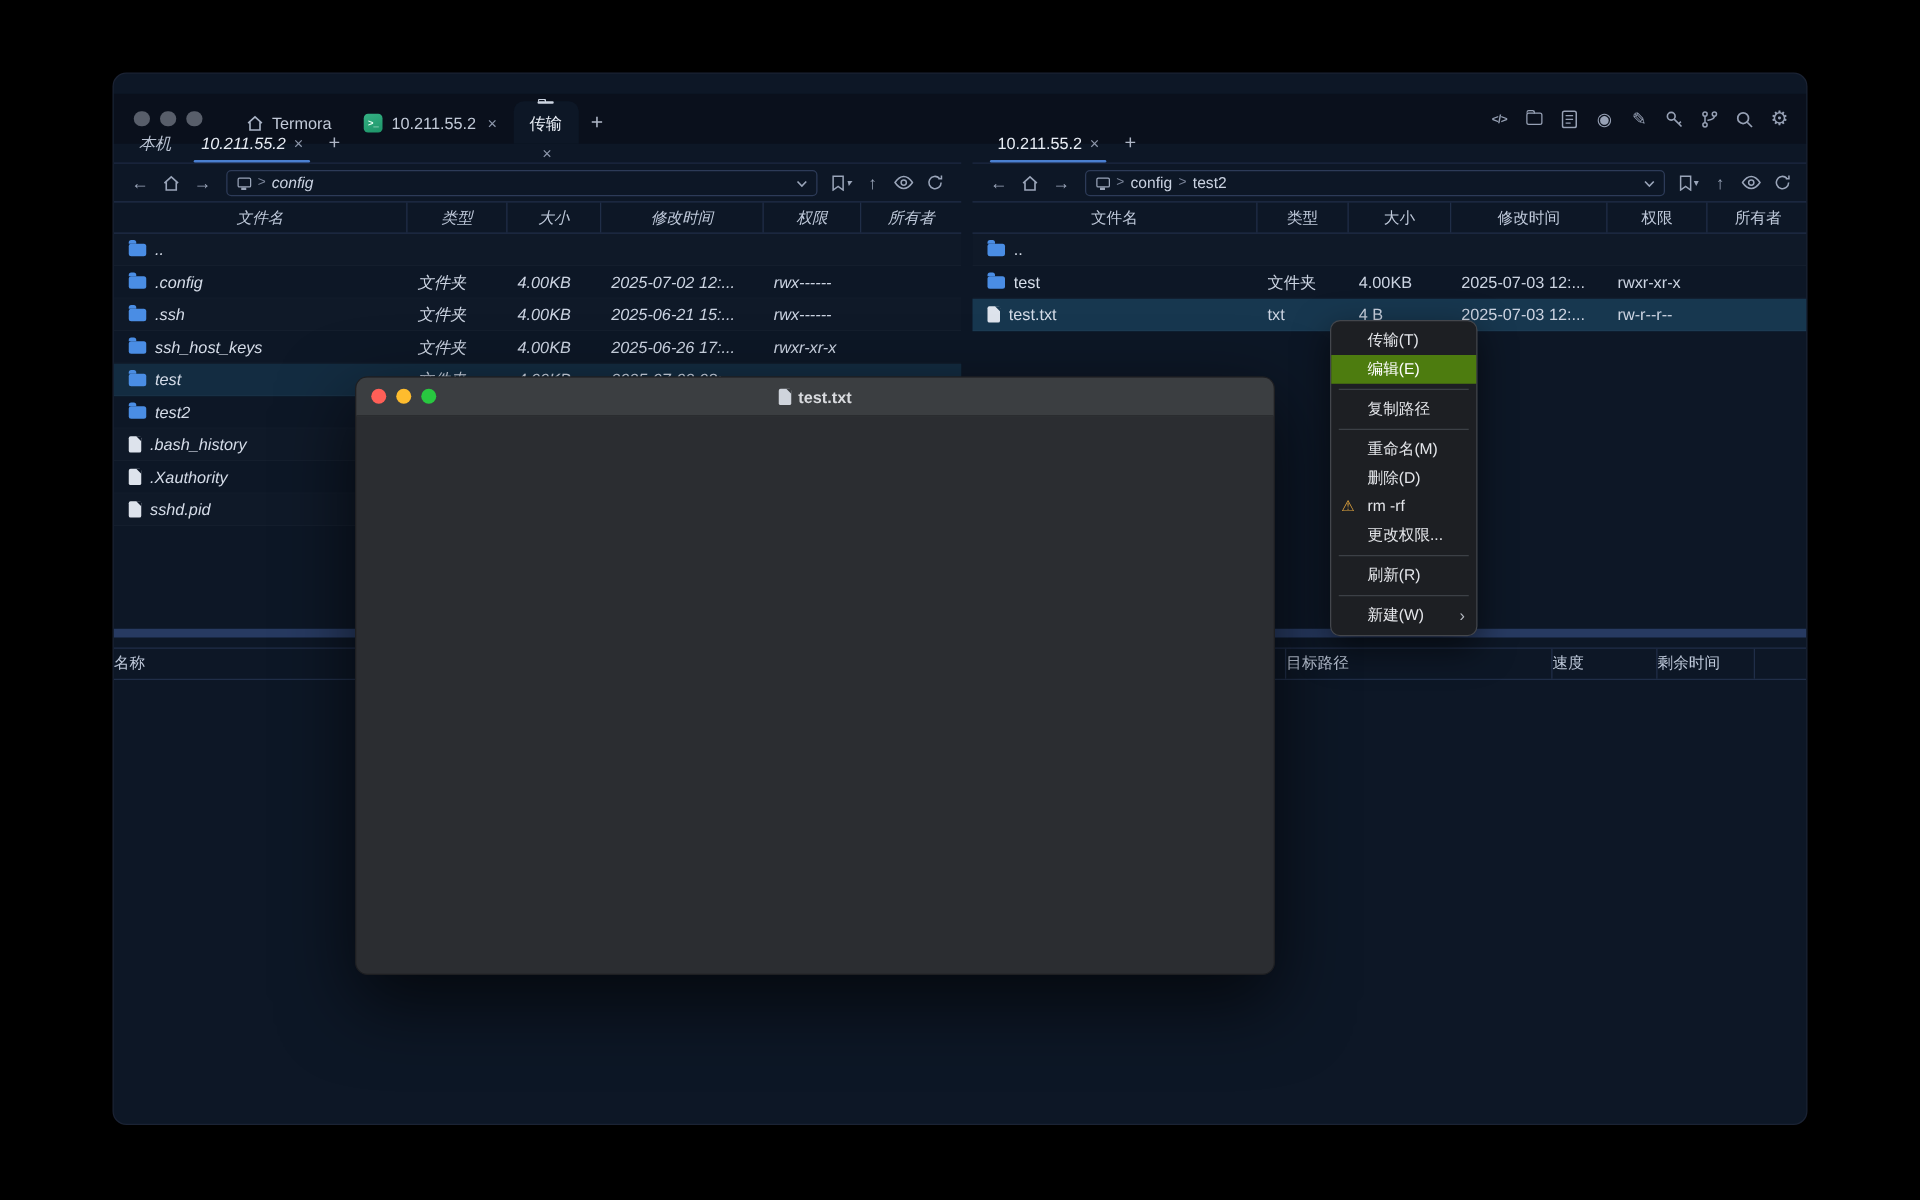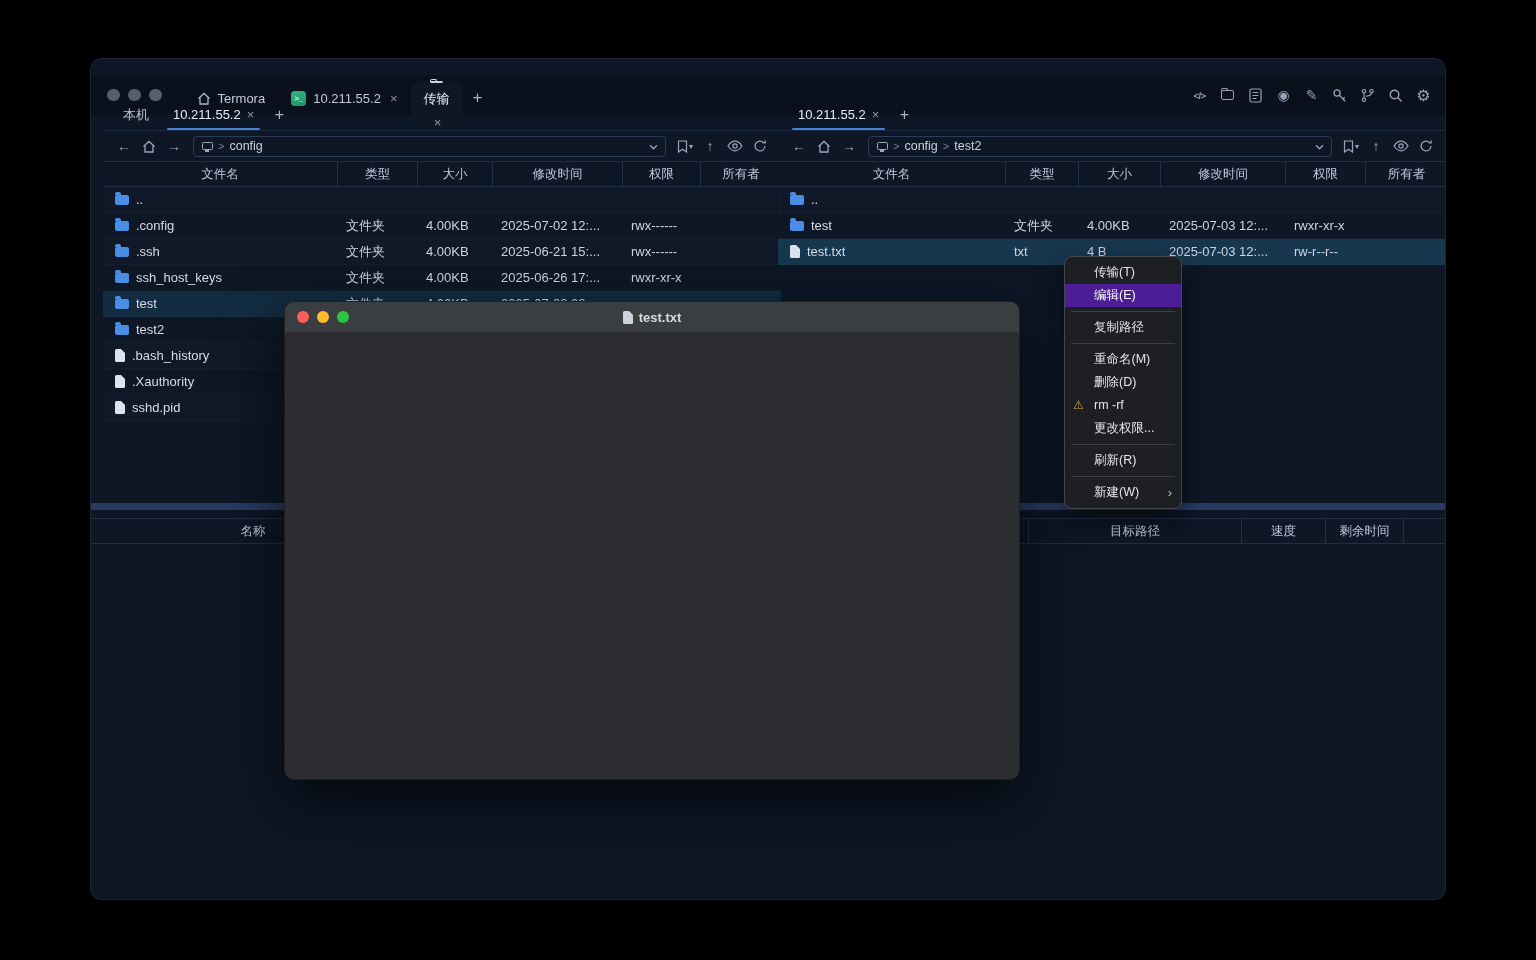--- a/index.html
+++ b/index.html
@@ -33,21 +33,21 @@
                 font-size:7.5px; font-weight:bold; display:flex; align-items:center;
                 justify-content:center; }
   .ic-folder-outline { width:13px; height:10px; border:1.2px solid currentColor;
                        border-radius:2px; position:relative; display:inline-block; }
   .ic-folder-outline::before { content:""; position:absolute; top:-3.4px; left:-1.2px;
                        width:5px; height:2.4px; border:1.2px solid currentColor;
                        border-bottom:none; border-radius:2px 2px 0 0; }
 
   
   .pane { position:absolute; top:40px; height:404px; }
-  .pane-left  { left:12px; width:678px; }
+  .pane-left  { left:0; width:678px;font-style:italic; }
   .pane-right { left:687px; width:669px; }
 
   .ptabs { height:32px; display:flex; align-items:stretch; padding-left:8px;
            border-bottom:1px solid #1c2942; }
   .ptab { display:flex; align-items:center; gap:6px; padding:0 12px; font-size:13px;
           color:#b9c2d2; position:relative; }
   .ptab.active { color:#e8edf5; }
   .ptab.active::after { content:""; position:absolute; left:6px; right:6px; bottom:0;
           height:2px; background:#4a7fd0; border-radius:1px; }
   .ptab-close { font-size:13px; color:#8d97ab; }
@@ -98,31 +98,31 @@
              position:relative; flex:none; }
   .ic-file::before { content:""; position:absolute; top:0; right:0; border-style:solid;
              border-width:0 4px 4px 0; border-color:transparent #0d1726 transparent transparent; }
   .pane-right .frow.selected .ic-file::before { border-color:transparent #17374f transparent transparent; }
 
   
   .splitter { position:absolute; left:0; right:0; top:444px; height:7px; background:#273a61; }
   .transfer-head { position:absolute; left:0; right:0; top:459px; height:26px;
                    display:flex; line-height:25px; border-top:1px solid #202e48;
                    border-bottom:1px solid #202e48; font-size:12.5px; color:#bfc9da; }
-  .tcell { text-align:center; border-right:1px solid #202e48; white-space:nowrap; }
+  .tcell { border-right:1px solid #202e48; white-space:nowrap;font-family:Liberation Mono, monospace; }
   .t-name{width:325px} .t-gap{flex:1} .t-target{width:213px} .t-speed{width:84px}
   .t-eta{width:78px} .t-end{width:41px; border-right:none;}
 
   
   .ctx-menu { position:absolute; left:973px; top:197px; width:118px; background:#1d1f23;
               border:1px solid #43464c; border-radius:8px; padding:4px 0; z-index:60;
               box-shadow:0 10px 28px rgba(0,0,0,.55); }
   .ctx-item { height:23px; line-height:23px; padding-left:29px; position:relative;
               font-size:12.5px; color:#e4e6ea; white-space:nowrap; }
-  .ctx-item.hl { background:#4c1d95; color:#fff; }
+  .ctx-item.hl { background:#4d7c0f; color:#fff; }
   .ctx-sep { height:1px; background:#3c4046; margin:4px 6px; }
   .ctx-warn { position:absolute; left:8px; top:0; color:#e2a53e; font-size:12px; }
   .ctx-sub { position:absolute; right:9px; top:0; color:#b6bac2; font-size:13px; }
 
   
   .editor { position:absolute; left:193px; top:242px; width:736px; height:479px;
             border-radius:10px; overflow:hidden; background:#2b2d31; z-index:40;
             box-shadow:0 22px 60px rgba(0,0,0,.65); border:1px solid #1e1f22; }
   .ed-titlebar { height:31px; background:#3b3e41; border-bottom:1px solid #2a2c2f;
                  display:flex; align-items:center; position:relative; }

